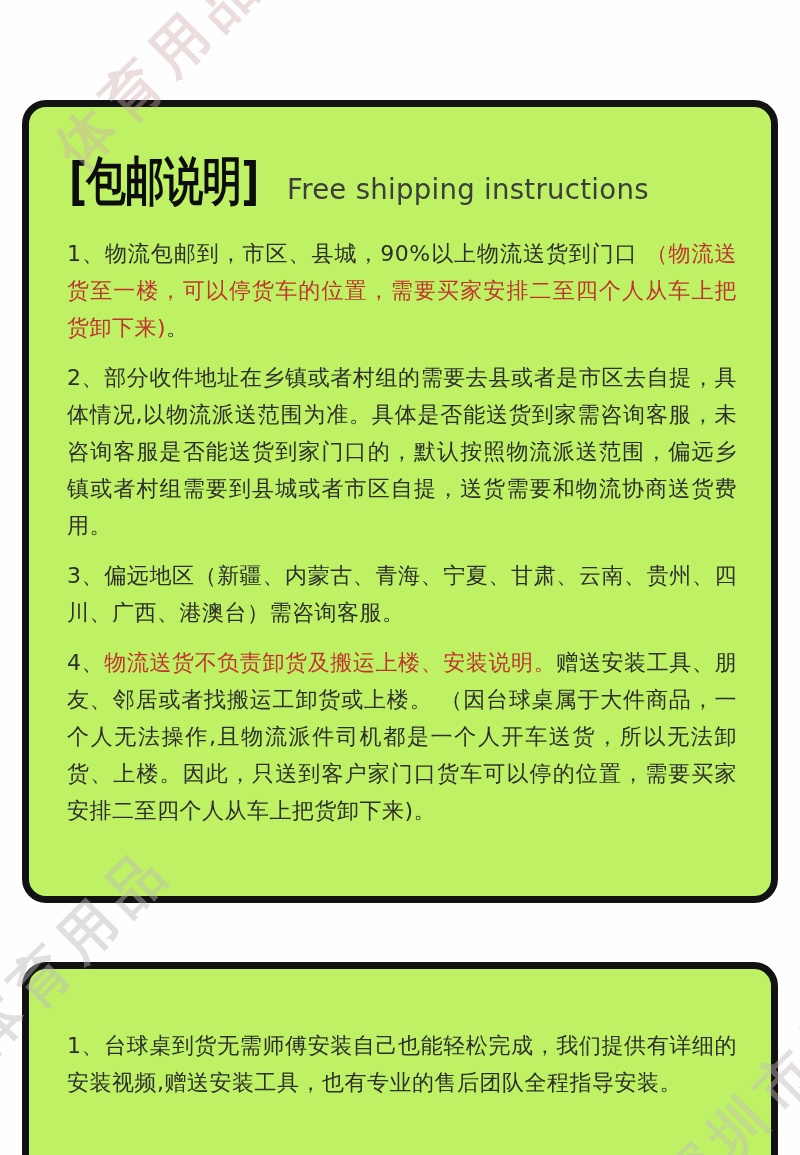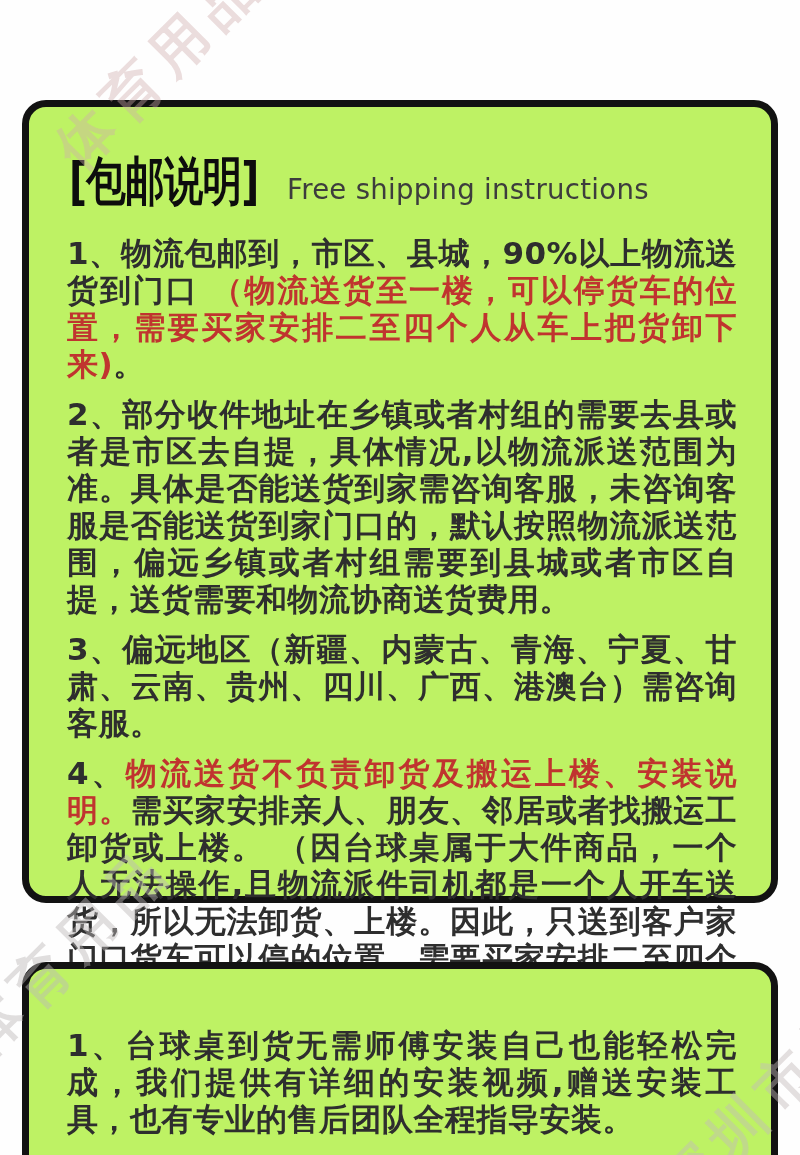--- a/index.html
+++ b/index.html
@@ -27,22 +27,22 @@
     margin-right:-46px;
   }
   .title-en{
     display:inline-block;font-size:29px;color:#3d3d3d;font-weight:400;
     letter-spacing:0.3px;margin-left:14px;transform:scaleX(0.95);transform-origin:left bottom;
   }
 
   
   .paragraphs{margin-top:4px;}
   .para{
-    font-size:31px;line-height:37px;color:#2e2e2e;
-    margin:0 0 13px 0;letter-spacing:0.5px;text-align:justify;font-weight:bold;
+    font-size:22px;line-height:37px;color:#2e2e2e;
+    margin:0 0 13px 0;letter-spacing:0.5px;text-align:justify;
   }
   .card-install .paragraphs{margin-top:26px;}
   .seg-black{color:#2e2e2e;}
   .seg-red{color:#c0342f;}
 
   
   .watermark-layer{position:absolute;inset:0;pointer-events:none;z-index:20;}
   .wm{
     position:absolute;font-size:56px;font-weight:700;letter-spacing:10px;
     white-space:nowrap;transform:rotate(-45deg);transform-origin:0 0;
@@ -58,21 +58,21 @@
 
   <section class="card card-shipping">
     <div class="card-title">
       <span class="title-zh">[包邮说明]</span>
       <span class="title-en">Free shipping instructions</span>
     </div>
     <div class="paragraphs">
         <p class="para"><span class="seg-black">1、物流包邮到，市区、县城，90%以上物流送货到门口 </span><span class="seg-red">（物流送货至一楼，可以停货车的位置，需要买家安排二至四个人从车上把货卸下来)</span><span class="seg-black">。</span></p>
         <p class="para"><span class="seg-black">2、部分收件地址在乡镇或者村组的需要去县或者是市区去自提，具体情况,以物流派送范围为准。具体是否能送货到家需咨询客服，未咨询客服是否能送货到家门口的，默认按照物流派送范围，偏远乡镇或者村组需要到县城或者市区自提，送货需要和物流协商送货费用。</span></p>
         <p class="para"><span class="seg-black">3、偏远地区（新疆、内蒙古、青海、宁夏、甘肃、云南、贵州、四川、广西、港澳台）需咨询客服。</span></p>
-        <p class="para"><span class="seg-black">4、</span><span class="seg-red">物流送货不负责卸货及搬运上楼、安装说明。</span><span class="seg-black">需买家安排亲人、朋友、邻居或者找搬运工卸货或上楼。 （因台球桌属于大件商品，一个人无法操作,且物流派件司机都是一个人开车送货，所以无法卸货、上楼。因此，只送到客户家门口货车可以停的位置，需要买家安排二至四个人从车上把货卸下来)。</span></p>
+        <p class="para"><span class="seg-black">4、</span><span class="seg-red">物流送货不负责卸货及搬运上楼、安装说明。</span><span class="seg-black">赠送安装工具、朋友、邻居或者找搬运工卸货或上楼。 （因台球桌属于大件商品，一个人无法操作,且物流派件司机都是一个人开车送货，所以无法卸货、上楼。因此，只送到客户家门口货车可以停的位置，需要买家安排二至四个人从车上把货卸下来)。</span></p>
       </div>
   </section>
 
   <section class="card card-install">
     <div class="paragraphs">
         <p class="para"><span class="seg-black">1、台球桌到货无需师傅安装自己也能轻松完成，我们提供有详细的安装视频,赠送安装工具，也有专业的售后团队全程指导安装。</span></p>
       </div>
   </section>
 
   <div class="watermark-layer">

